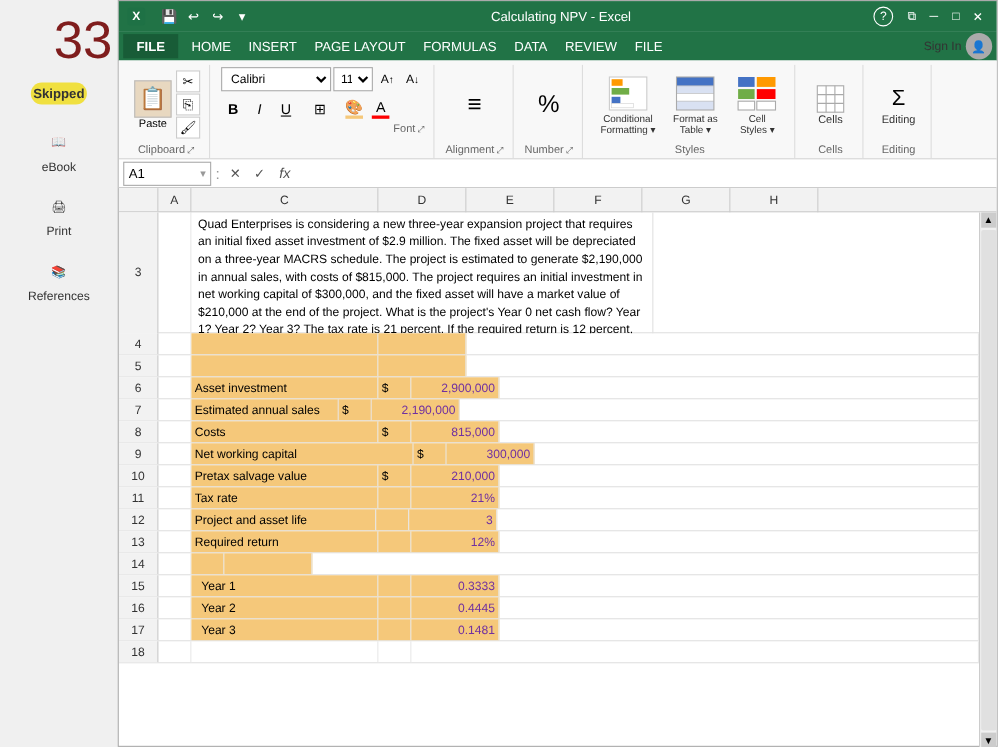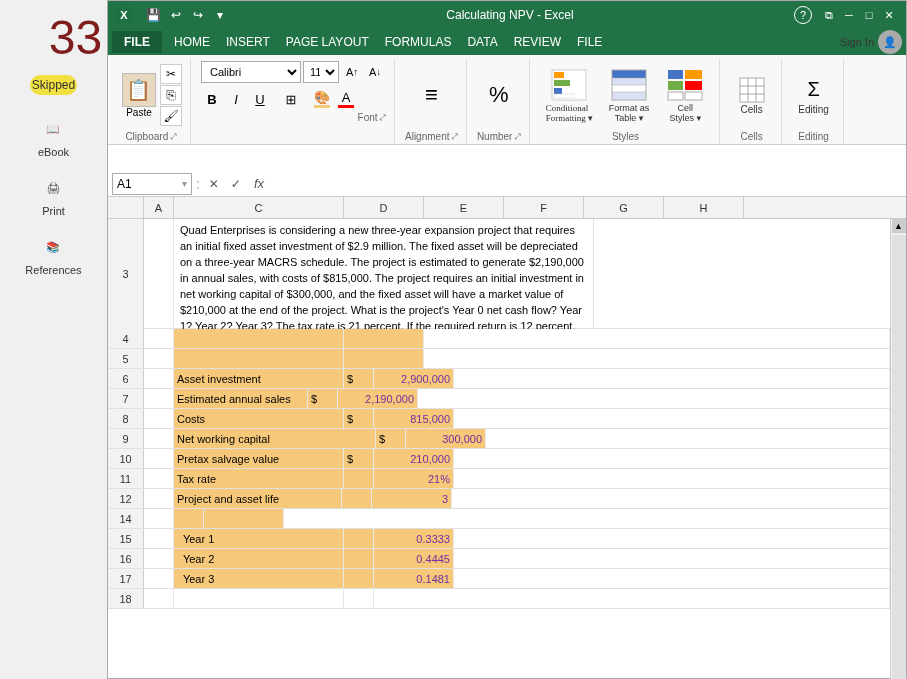--- a/index.html
+++ b/index.html
@@ -24,20 +24,21 @@
       margin-bottom: 10px;
       margin-left: 44px;
     }
     .sidebar-skipped {
       background: #f0e040;
       color: #333;
       border-radius: 12px;
       padding: 3px 2px;
       font-size: 12px;
       margin-bottom: 20px;
+      font-weight: bold;
     }
     .sidebar-nav-item {
       display: flex;
       flex-direction: column;
       align-items: center;
       margin-bottom: 16px;
       cursor: pointer;
       color: #333;
       font-size: 11px;
     }
@@ -287,21 +288,20 @@
 
     
     .formula-bar {
       height: 26px;
       background: #fff;
       border-bottom: 1px solid #ccc;
       display: flex;
       align-items: center;
       padding: 0 4px;
       gap: 4px;
-      margin-top: 26px;
     }
     .name-box {
       width: 80px;
       height: 22px;
       border: 1px solid #aaa;
       padding: 0 4px;
       font-size: 12px;
       display: flex;
       align-items: center;
     }
@@ -561,21 +561,21 @@
         <div class="style-btn-large">
           <div class="style-icon-large">
             <svg width="38" height="34" viewBox="0 0 38 34">
               <rect x="2" y="2" width="34" height="30" fill="#fff" stroke="#ccc" stroke-width="1"></rect>
               <rect x="4" y="4" width="10" height="6" fill="#ff9900"></rect>
               <rect x="4" y="12" width="16" height="6" fill="#70ad47"></rect>
               <rect x="4" y="20" width="8" height="6" fill="#4472c4"></rect>
               <rect x="4" y="26" width="20" height="4" fill="#fff" stroke="#ccc" stroke-width="0.5"></rect>
             </svg>
           </div>
-          <div class="ribbon-btn-label" style="font-size:9px;text-align:left;font-family:Liberation Serif, serif;">Conditional<br>Formatting ▾</div>
+          <div class="ribbon-btn-label" style="font-size:9px;text-align:center;">Conditional<br>Formatting ▾</div>
         </div>
         <div class="style-btn-large">
           <div class="style-icon-large">
             <svg width="38" height="34" viewBox="0 0 38 34">
               <rect x="2" y="2" width="34" height="8" fill="#4472c4"></rect>
               <rect x="2" y="10" width="34" height="7" fill="#d9e1f2"></rect>
               <rect x="2" y="17" width="34" height="7" fill="#fff"></rect>
               <rect x="2" y="24" width="34" height="8" fill="#d9e1f2"></rect>
               <rect x="2" y="2" width="34" height="30" fill="none" stroke="#aaa" stroke-width="1"></rect>
               <line x1="2" y1="10" x2="36" y2="10" stroke="#aaa" stroke-width="0.5"></line>
@@ -746,20 +746,28 @@
 
         <div class="grid-row">
           <div class="row-num">12</div>
           <div class="grid-cell" style="width:30px;"></div>
           <div class="grid-cell cell-orange" style="width:168px;">Project and asset life</div>
           <div class="grid-cell cell-orange" style="width:30px;"></div>
           <div class="grid-cell cell-orange cell-right" style="width:80px;color:#7030a0;">3</div>
           <div class="grid-cell" style="flex:1;"></div>
         </div>
 
+        <div class="grid-row">
+          <div class="row-num">13</div>
+          <div class="grid-cell" style="width:30px;"></div>
+          <div class="grid-cell cell-orange" style="width:170px;">Required return</div>
+          <div class="grid-cell cell-orange" style="width:30px;"></div>
+          <div class="grid-cell cell-orange cell-right" style="width:80px;color:#7030a0;">12%</div>
+          <div class="grid-cell" style="flex:1;"></div>
+        </div>
 
         <div class="grid-row">
           <div class="row-num">14</div>
           <div class="grid-cell" style="width:30px;"></div>
           <div class="grid-cell cell-orange" style="width:30px;"></div>
           <div class="grid-cell cell-orange" style="width:80px;"></div>
           <div class="grid-cell" style="flex:1;"></div>
         </div>
 
         <div class="grid-row">

